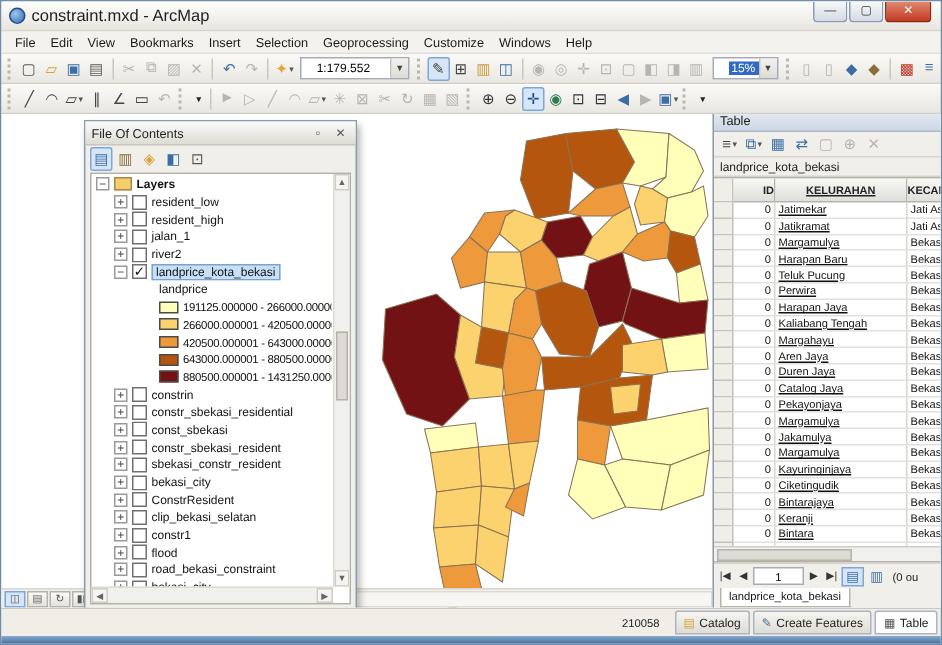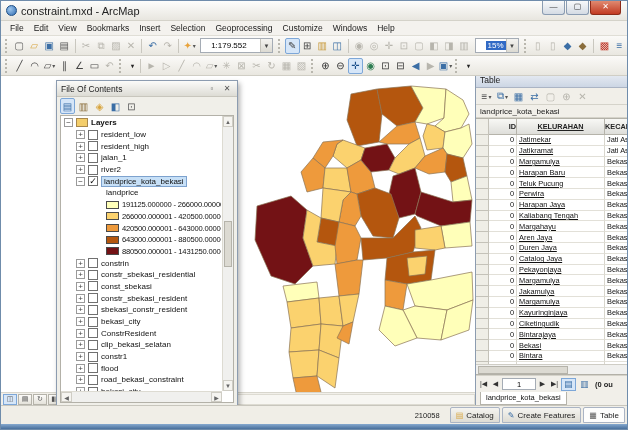--- a/index.html
+++ b/index.html
@@ -79,21 +79,21 @@
   .c-id { flex:0 0 28px; justify-content:flex-end; }
   .c-kel { flex:0 0 88px;text-decoration:underline; }
   .c-kec { flex:1; }
   .grid-hscroll { position:absolute; left:0; right:0; bottom:0; height:10px; background:#f0f0ee; border-top:1px solid #cfcdc5; display:flex; align-items:center; }
   .gh-thumb { margin-left:2px; width:90px; height:8px; background:#dcdad2; border:1px solid #b5b3aa; }
   .recnav { height:17px; display:flex; align-items:center; padding:0 2px; font-size:7.5px; gap:1px; background:#f1efe9; border-top:1px solid #d5d3ca; overflow:hidden; }
   .nbtn { font-size:7px; color:#333; min-width:11px; text-align:center; }
   .nbox { width:34px; height:12px; border:1px solid #a5acb5; background:#fff; font-size:7.5px; text-align:center; line-height:11px; }
   .ric { width:15px; height:13px; font-size:9px; display:flex; align-items:center; justify-content:center; color:#3b6ea5; }
   .ric.framed { border:1px solid #7da7d8; background:#d6e6f8; }
-  .rcount { color:#222; margin-left:2px;font-weight:bold; }
+  .rcount { color:#222; margin-left:2px; }
   .sheettab { height:15px; background:#f1efe9; display:flex; align-items:flex-start; padding-left:4px; }
   .sheet { background:#fff; border:1px solid #b5b3aa; border-top:none; font-size:7.5px; padding:1px 5px 2px 5px; color:#111; }
 
   
   .statusbar { height:19px; background:#f0eee7; border-top:1px solid #c8c6bd; display:flex; align-items:center; flex:0 0 auto; padding-right:2px; }
   .coords { margin-left:auto; font-size:7.5px; color:#222; margin-right:8px; }
   .docktabs { display:flex; height:16px; }
   .dtab { display:flex; align-items:center; gap:3px; font-size:8px; color:#222; border:1px solid #aab4c4; background:linear-gradient(#f5f4f0,#dedcd4); padding:0 5px; margin-left:2px; border-radius:2px 2px 0 0; }
   .dtab.active { background:#fdfdfc; }
   .dtab .ic { font-size:8px; }
@@ -562,21 +562,21 @@
             </div>
             <div class="trr">
               <div class="td c-sel"></div>
               <div class="td c-id">0</div>
               <div class="td c-kel">Bintarajaya</div>
               <div class="td c-kec">Bekasi Barat</div>
             </div>
             <div class="trr">
               <div class="td c-sel"></div>
               <div class="td c-id">0</div>
-              <div class="td c-kel">Bekasi</div>
+              <div class="td c-kel">Keranji</div>
               <div class="td c-kec">Bekasi Barat</div>
             </div>
             <div class="trr">
               <div class="td c-sel"></div>
               <div class="td c-id">0</div>
               <div class="td c-kel">Bintara</div>
               <div class="td c-kec">Bekasi Barat</div>
             </div>
             <div class="trr">
               <div class="td c-sel"></div>

